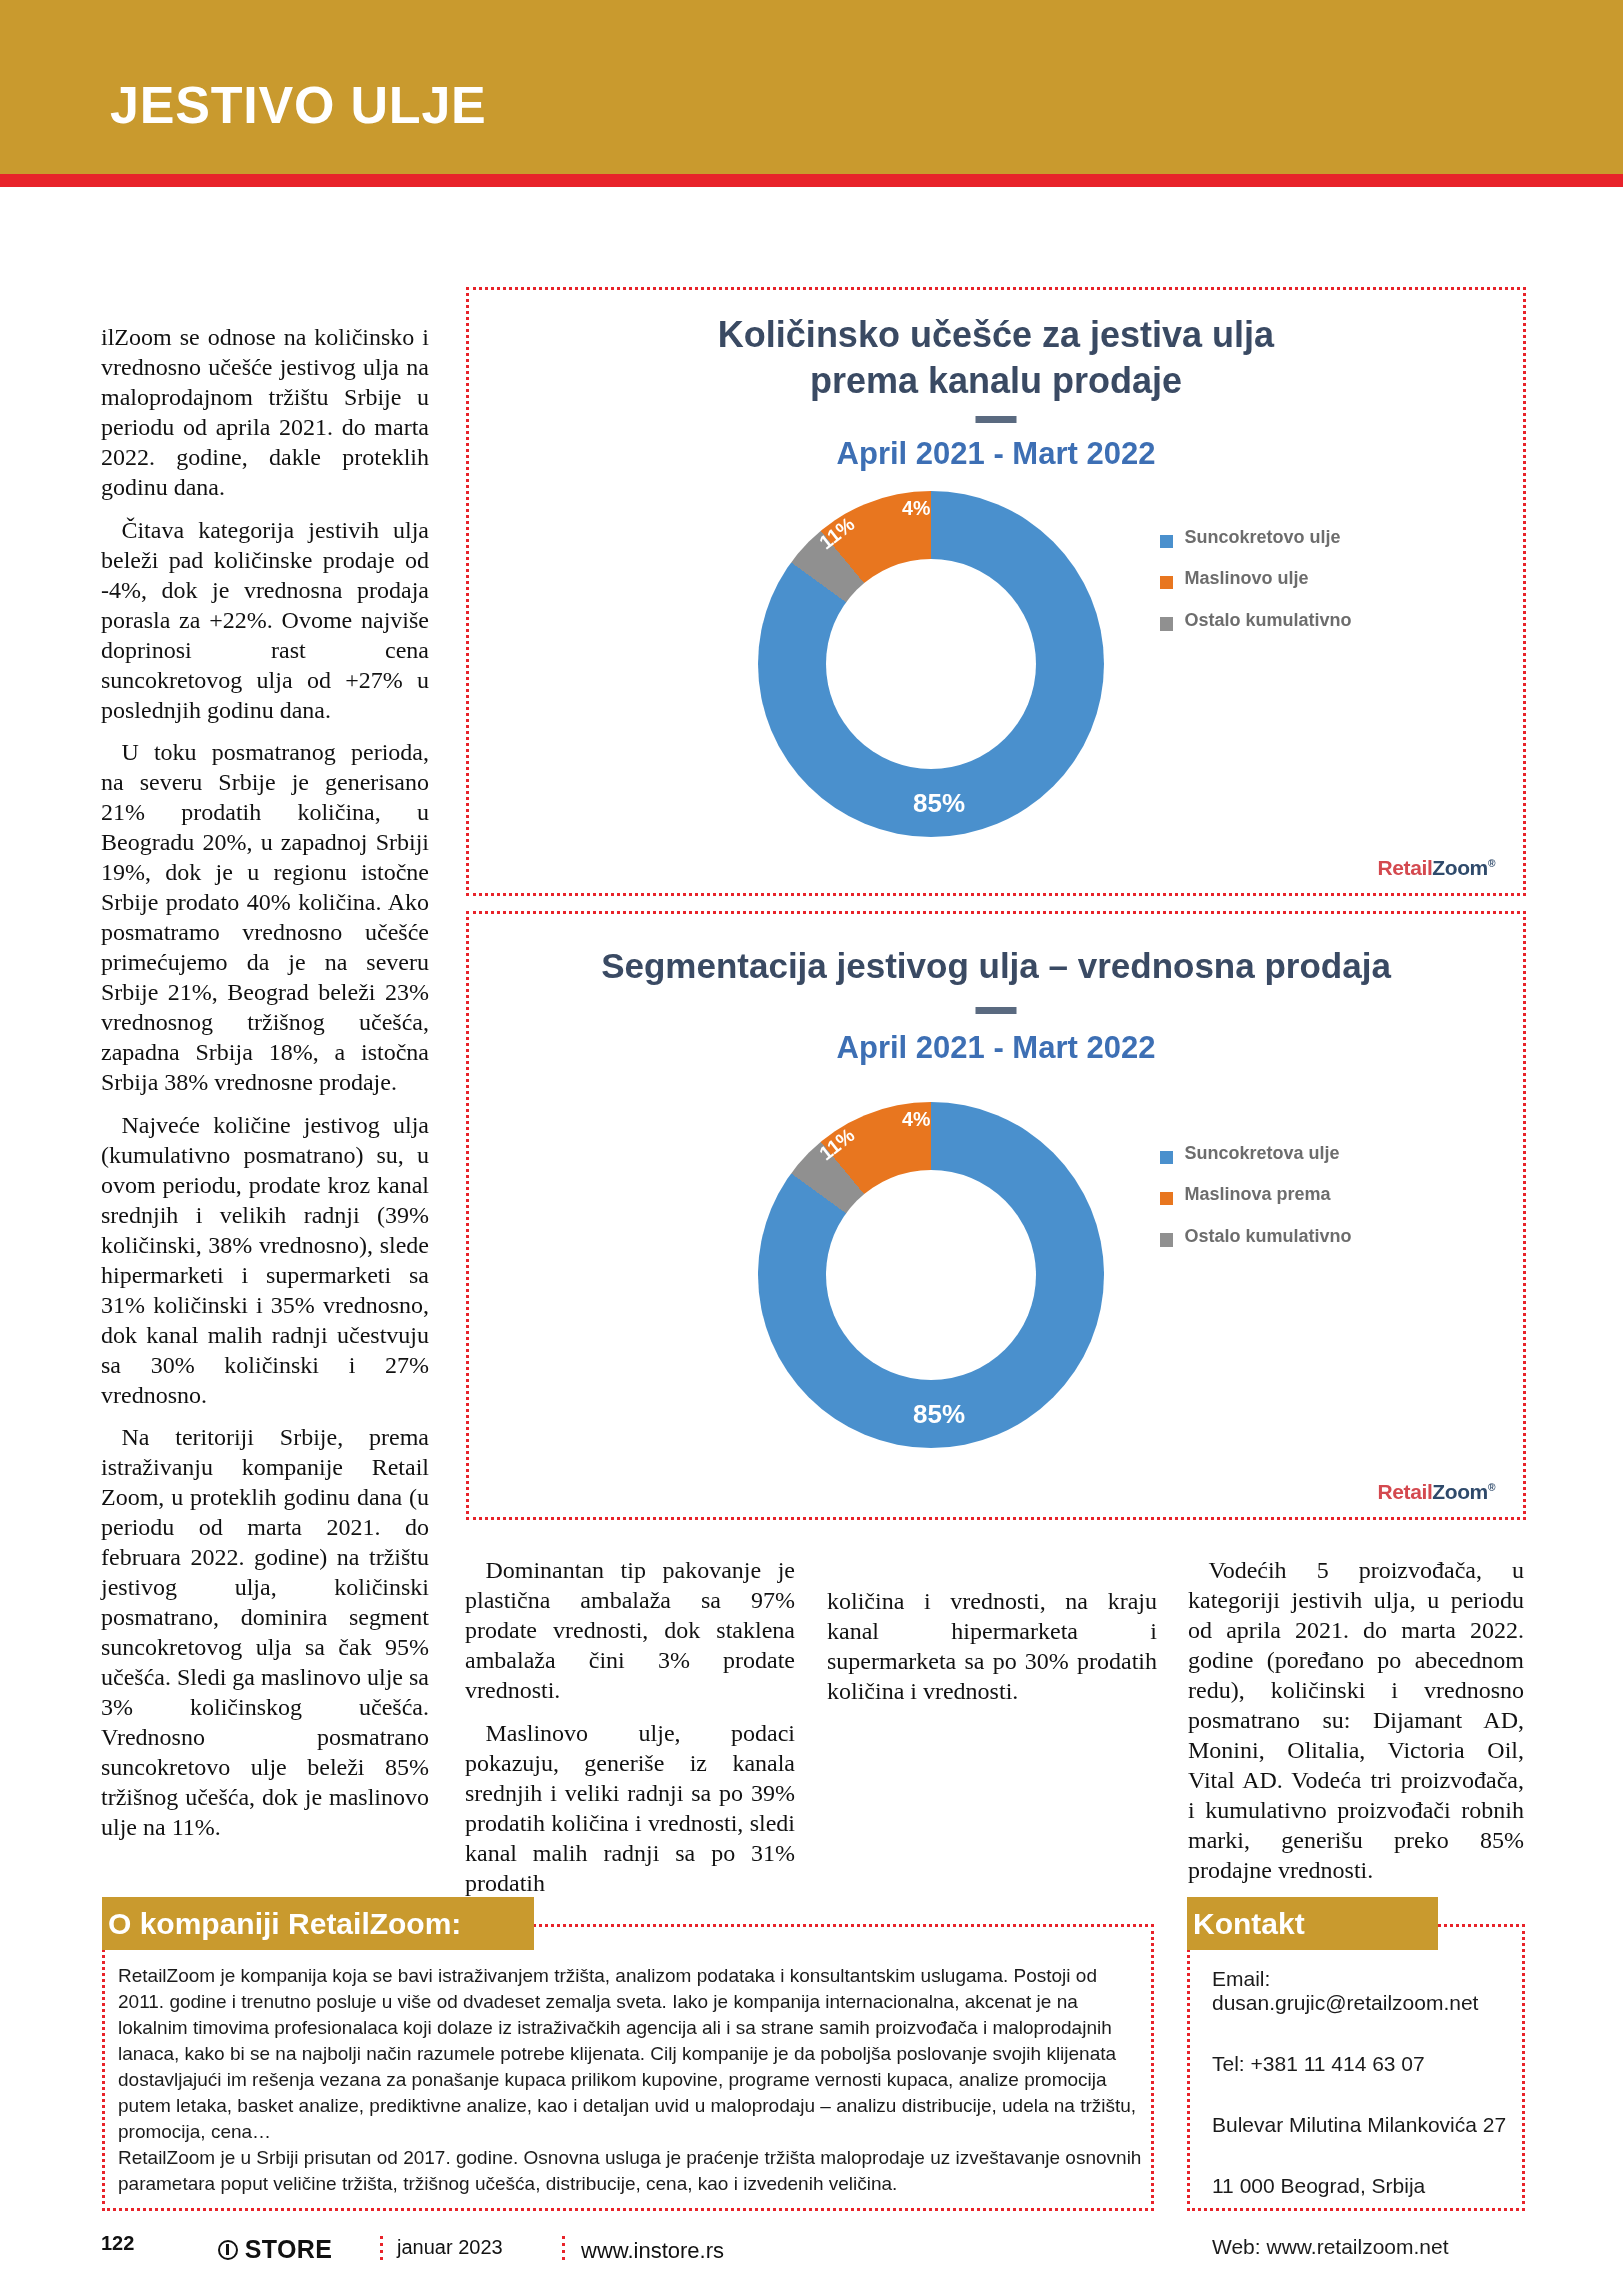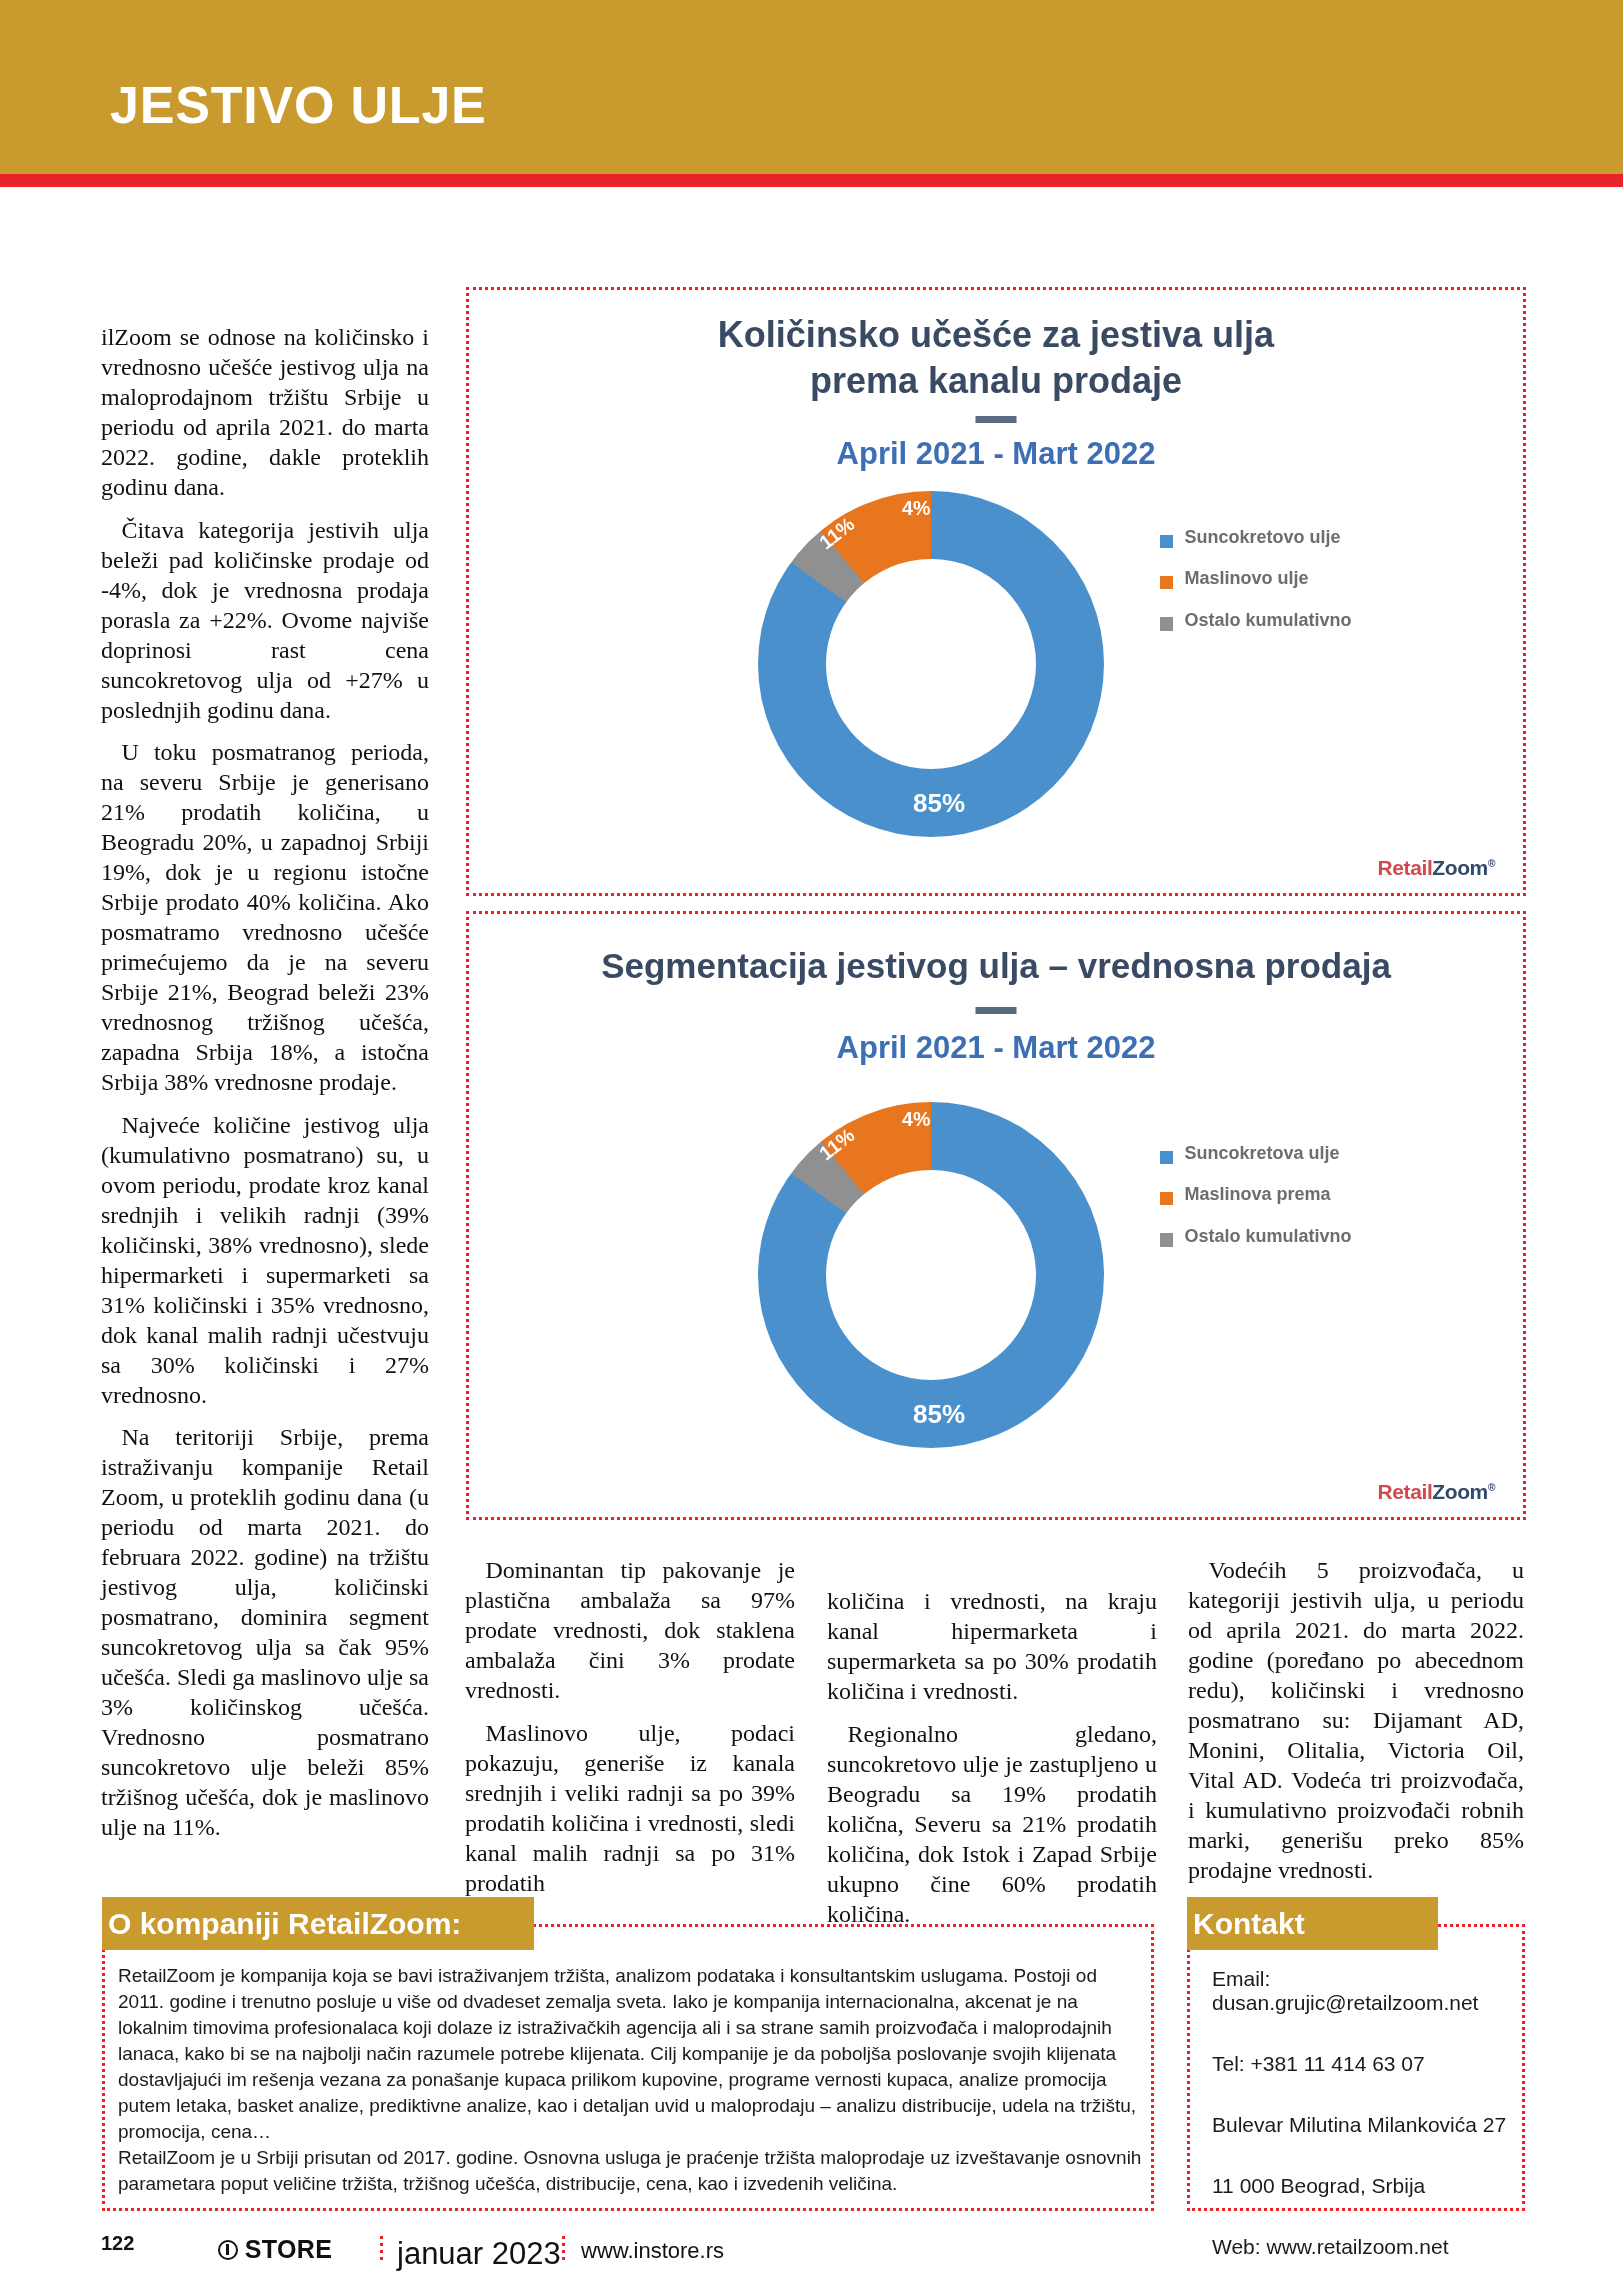--- a/index.html
+++ b/index.html
@@ -197,21 +197,21 @@
     width: 2.4px; height: 11px; background: #111;
   }
   .footer-dot-sep {
     position: absolute; width: 3.1px; height: 23.6px; top: 6.3px;
     background: repeating-linear-gradient(to bottom,#e8232a 0 3.1px,transparent 3.1px 7px);
   }
   #fsep1 { left: 380px; }
   #fsep2 { left: 562px; }
   .footer-date {
     position: absolute; left: 397px; top: 6.3px;
-    font-size: 31px; color: #111111;
+    font-size: 20px; color: #111111;
   }
   .footer-url {
     position: absolute; left: 581px; top: 7.9px;
     font-size: 22px; color: #111111;
   }
 </style>
 </head>
 <body>
 
 <div class="page">
@@ -298,21 +298,20 @@
       <span class="rz-retail">Retail</span><span class="rz-zoom">Zoom</span><span class="rz-tm">®</span>
     </div>
   </div>
 
   <div class="col" id="col-b2">
     <p>Dominantan tip pakovanje je plastična ambalaža sa 97% prodate vrednosti, dok staklena ambalaža čini 3% prodate vrednosti.</p>
     <p>Maslinovo ulje, podaci pokazuju, generiše iz kanala srednjih i veliki radnji sa po 39% prodatih količina i vrednosti, sledi kanal malih radnji sa po 31% prodatih</p>
   </div>
   <div class="col" id="col-b3">
     <p class="noindent">količina i vrednosti, na kraju kanal hipermarketa i supermarketa sa po 30% prodatih količina i vrednosti.</p>
-    <p>Regionalno gledano, suncokretovo ulje je zastupljeno u Beogradu sa 19% prodatih količna, Severu sa 21% prodatih količina, dok Istok i Zapad Srbije ukupno čine 60% prodatih količina.</p>
   </div>
   <div class="col" id="col-b4">
     <p>Vodećih 5 proizvođača, u kategoriji jestivih ulja, u periodu od aprila 2021. do marta 2022. godine (poređano po abecednom redu), količinski i vrednosno posmatrano su: Dijamant AD, Monini, Olitalia, Victoria Oil, Vital AD. Vodeća tri proizvođača, i kumulativno proizvođači robnih marki, generišu preko 85% prodajne vrednosti.</p>
   </div>
 
   <div class="dotted-box" id="about-box"></div>
   <div class="tag-heading" id="about-tag">O kompaniji RetailZoom:</div>
   <div class="about-text">
     <p>RetailZoom je kompanija koja se bavi istraživanjem tržišta, analizom podataka i konsultantskim uslugama. Postoji od 2011. godine i trenutno posluje u više od dvadeset zemalja sveta. Iako je kompanija internacionalna, akcenat je na lokalnim timovima profesionalaca koji dolaze iz istraživačkih agencija ali i sa strane samih proizvođača i maloprodajnih lanaca, kako bi se na najbolji način razumele potrebe klijenata. Cilj kompanije je da poboljša poslovanje svojih klijenata dostavljajući im rešenja vezana za ponašanje kupaca prilikom kupovine, programe vernosti kupaca, analize promocija putem letaka, basket analize, prediktivne analize, kao i detaljan uvid u maloprodaju – analizu distribucije, udela na tržištu, promocija, cena…</p>
     <p>RetailZoom je u Srbiji prisutan od 2017. godine. Osnovna usluga je praćenje tržišta maloprodaje uz izveštavanje osnovnih parametara poput veličine tržišta, tržišnog učešća, distribucije, cena, kao i izvedenih veličina.</p>

